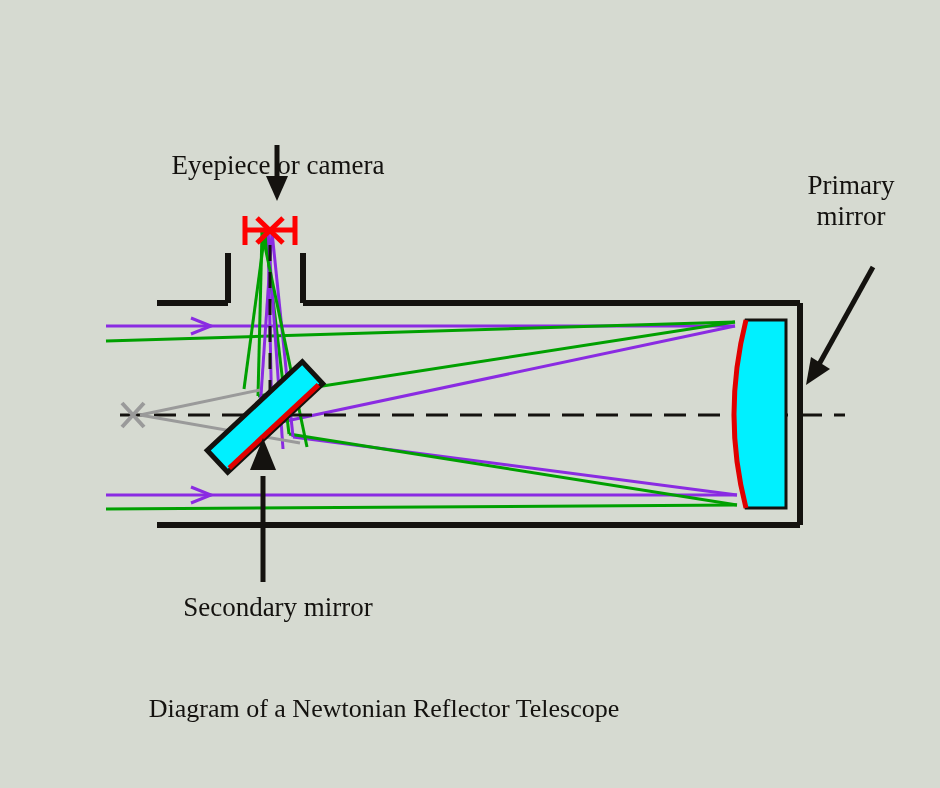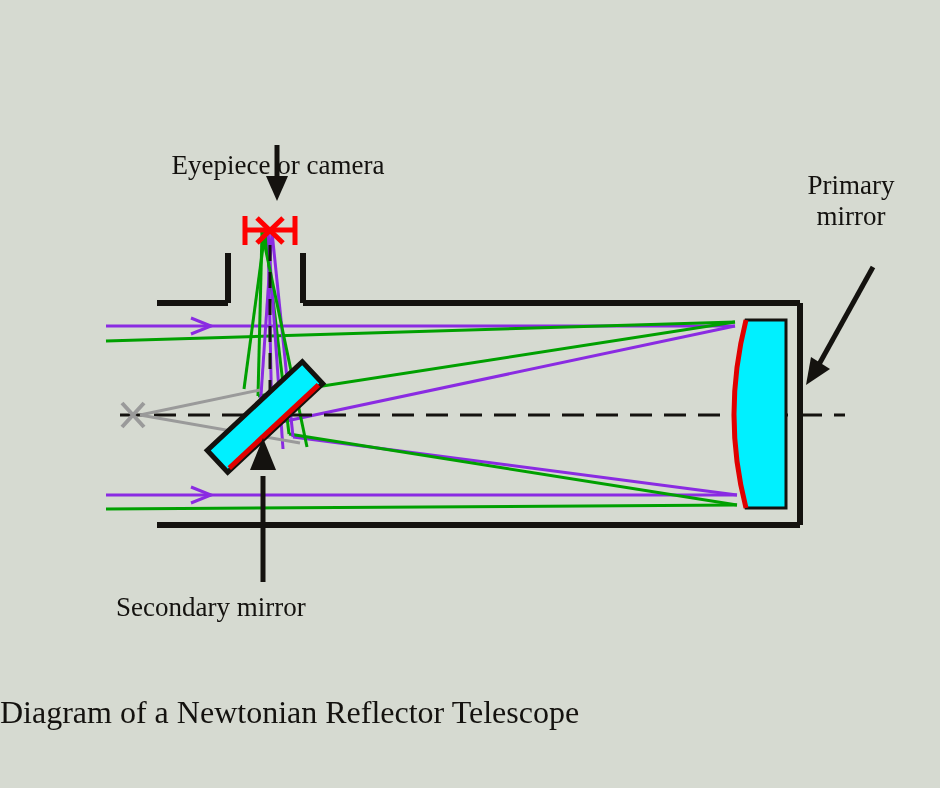--- a/index.html
+++ b/index.html
@@ -48,32 +48,32 @@
     font-size: 27px;
   }
   #label-light-source {
     left: 8px;
     top: 360px;
     width: 104px;
     text-align: center;
     font-size: 27px;
   }
   #label-secondary {
-    left: 116px;
+    left: 110px;
     top: 592px;
     width: 336px;
-    text-align: left;
+    text-align: center;
     font-size: 27px;
   }
   #caption {
     left: 0px;
     top: 694px;
     width: 768px;
-    text-align: left;
-    font-size: 32px;
+    text-align: center;
+    font-size: 26px;
   }
 </style>
 </head>
 <body>
 
 <div id="stage">
 
   <svg id="diagram" viewBox="0 0 940 788">
 
     <g>

